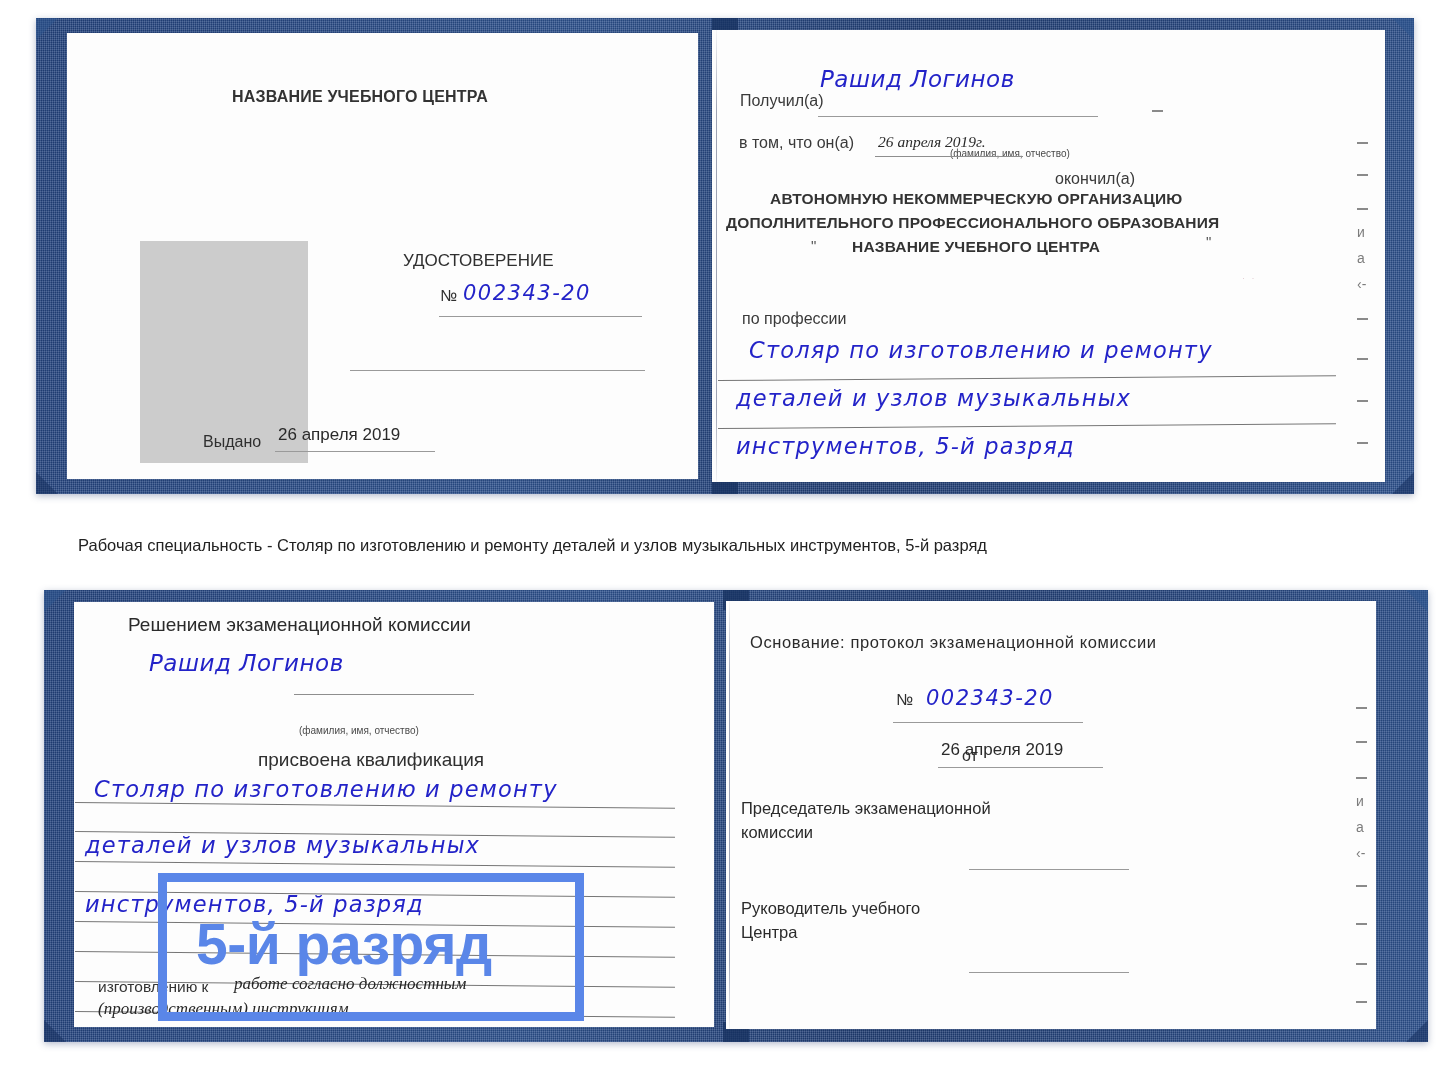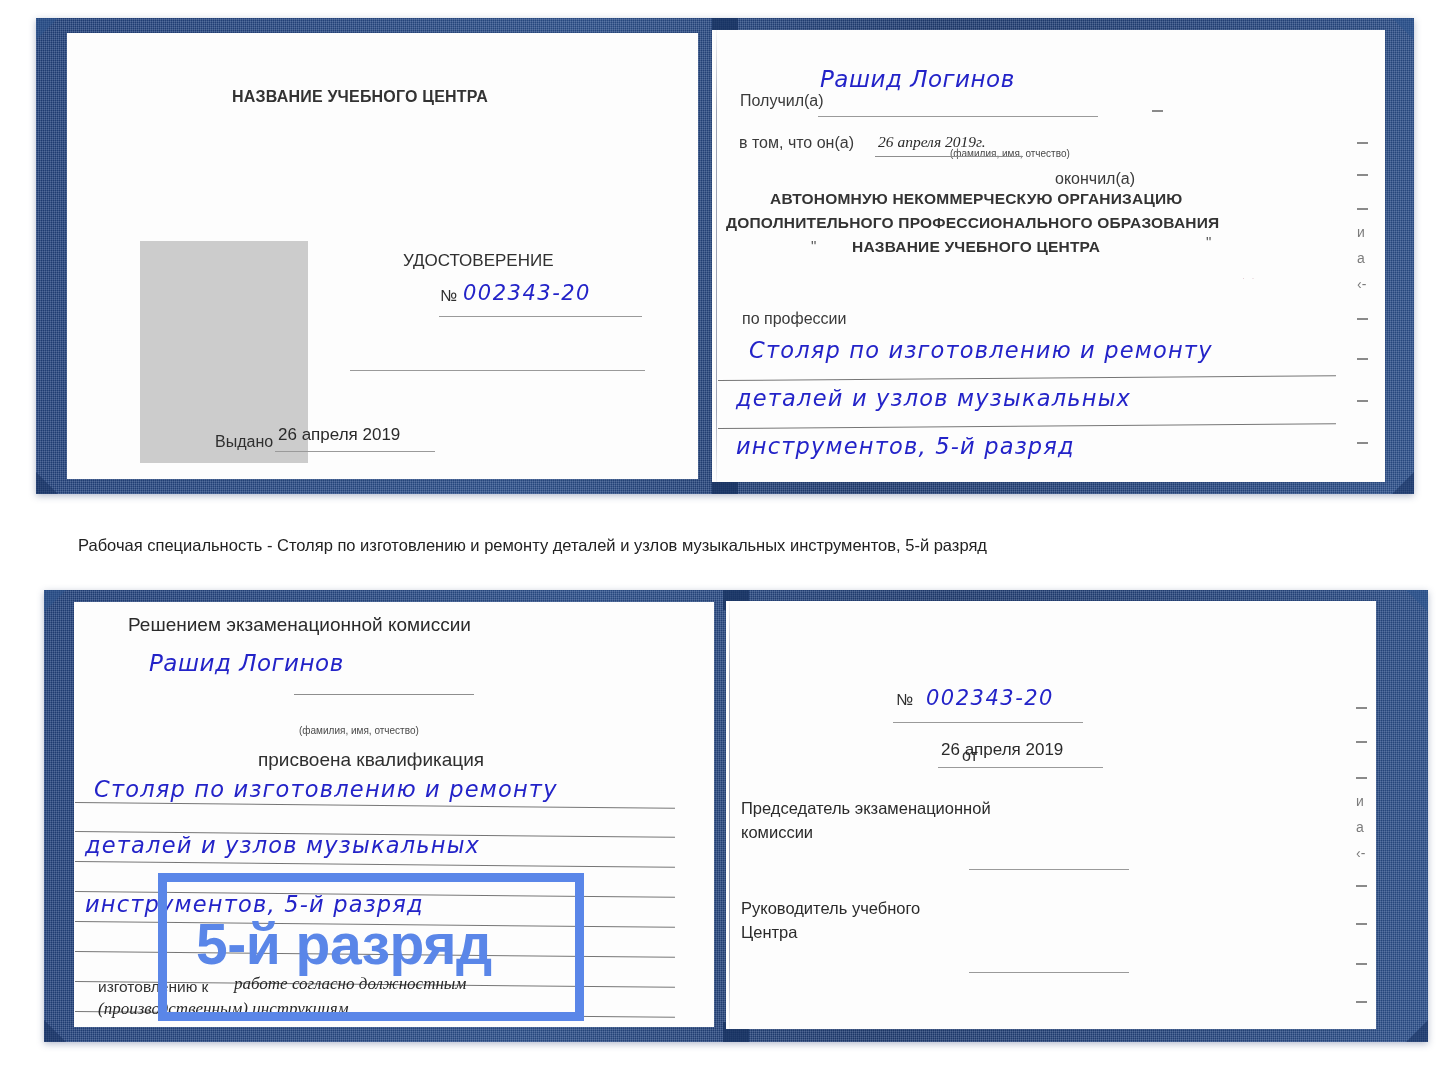--- a/index.html
+++ b/index.html
@@ -212,21 +212,21 @@
       <div class="photo-ph" style="left:73px; top:208px; width:168px; height:222px;"></div>
 
       <div class="lbl" style="left:336px; top:218px; font-size:17px; color:#2f2f2f;">УДОСТОВЕРЕНИЕ</div>
 
       <div class="lbl" style="left:373px; top:254px; font-size:16px; color:#2f2f2f;">№</div>
       <div class="ink num" style="left:396px; top:248px;">002343-20</div>
       <div class="rule" style="left:372px; top:283px; width:203px;"></div>
 
       <div class="rule" style="left:283px; top:337px; width:295px;"></div>
 
-      <div class="lbl" style="left:136px; top:400px; font-size:16px; color:#2f2f2f;margin-left:12px;">Выдано</div>
+      <div class="lbl" style="left:136px; top:400px; font-size:16px; color:#2f2f2f;">Выдано</div>
       <div class="typed" style="left:211px; top:392px; font-size:17px;">26 апреля 2019</div>
       <div class="rule" style="left:208px; top:418px; width:160px;"></div>
 
       <div class="lbl" style="left:128px; top:443px; font-size:15px; color:#333;">М.П.</div>
     </div>
   </div>
 
   <div class="page right">
     <div class="page-inner">
       <div class="fold" style="left:4px;"></div>
@@ -310,20 +310,21 @@
       <div class="lbl" style="left:24px; top:376px; font-size:15.5px; color:#333;">изготовлению к</div>
       <div class="typed serif-it2" style="left:160px; top:372px;">работе согласно должностным</div>
       <div class="typed serif-it2" style="left:24px; top:397px;">(производственным) инструкциям</div>
     </div>
   </div>
 
   <div class="page right">
     <div class="page-inner">
       <div class="fold" style="left:3px;"></div>
 
+      <div class="lbl" style="left:24px; top:32px; font-size:16.5px; color:#2b2b2b; letter-spacing:0.6px;">Основание: протокол экзаменационной комиссии</div>
 
       <div class="lbl" style="left:170px; top:90px; font-size:16px; color:#2f2f2f;">№</div>
       <div class="ink num" style="left:200px; top:85px;">002343-20</div>
       <div class="rule" style="left:167px; top:121px; width:190px;"></div>
 
       <div class="lbl" style="left:190px; top:146px; font-size:16px; color:#2f2f2f;margin-left:46px;">от</div>
       <div class="typed" style="left:215px; top:139px; font-size:17px;">26 апреля 2019</div>
       <div class="rule" style="left:212px; top:166px; width:165px;"></div>
 
       <div class="lbl" style="left:15px; top:198px; font-size:16.5px; color:#2b2b2b;">Председатель экзаменационной</div>

